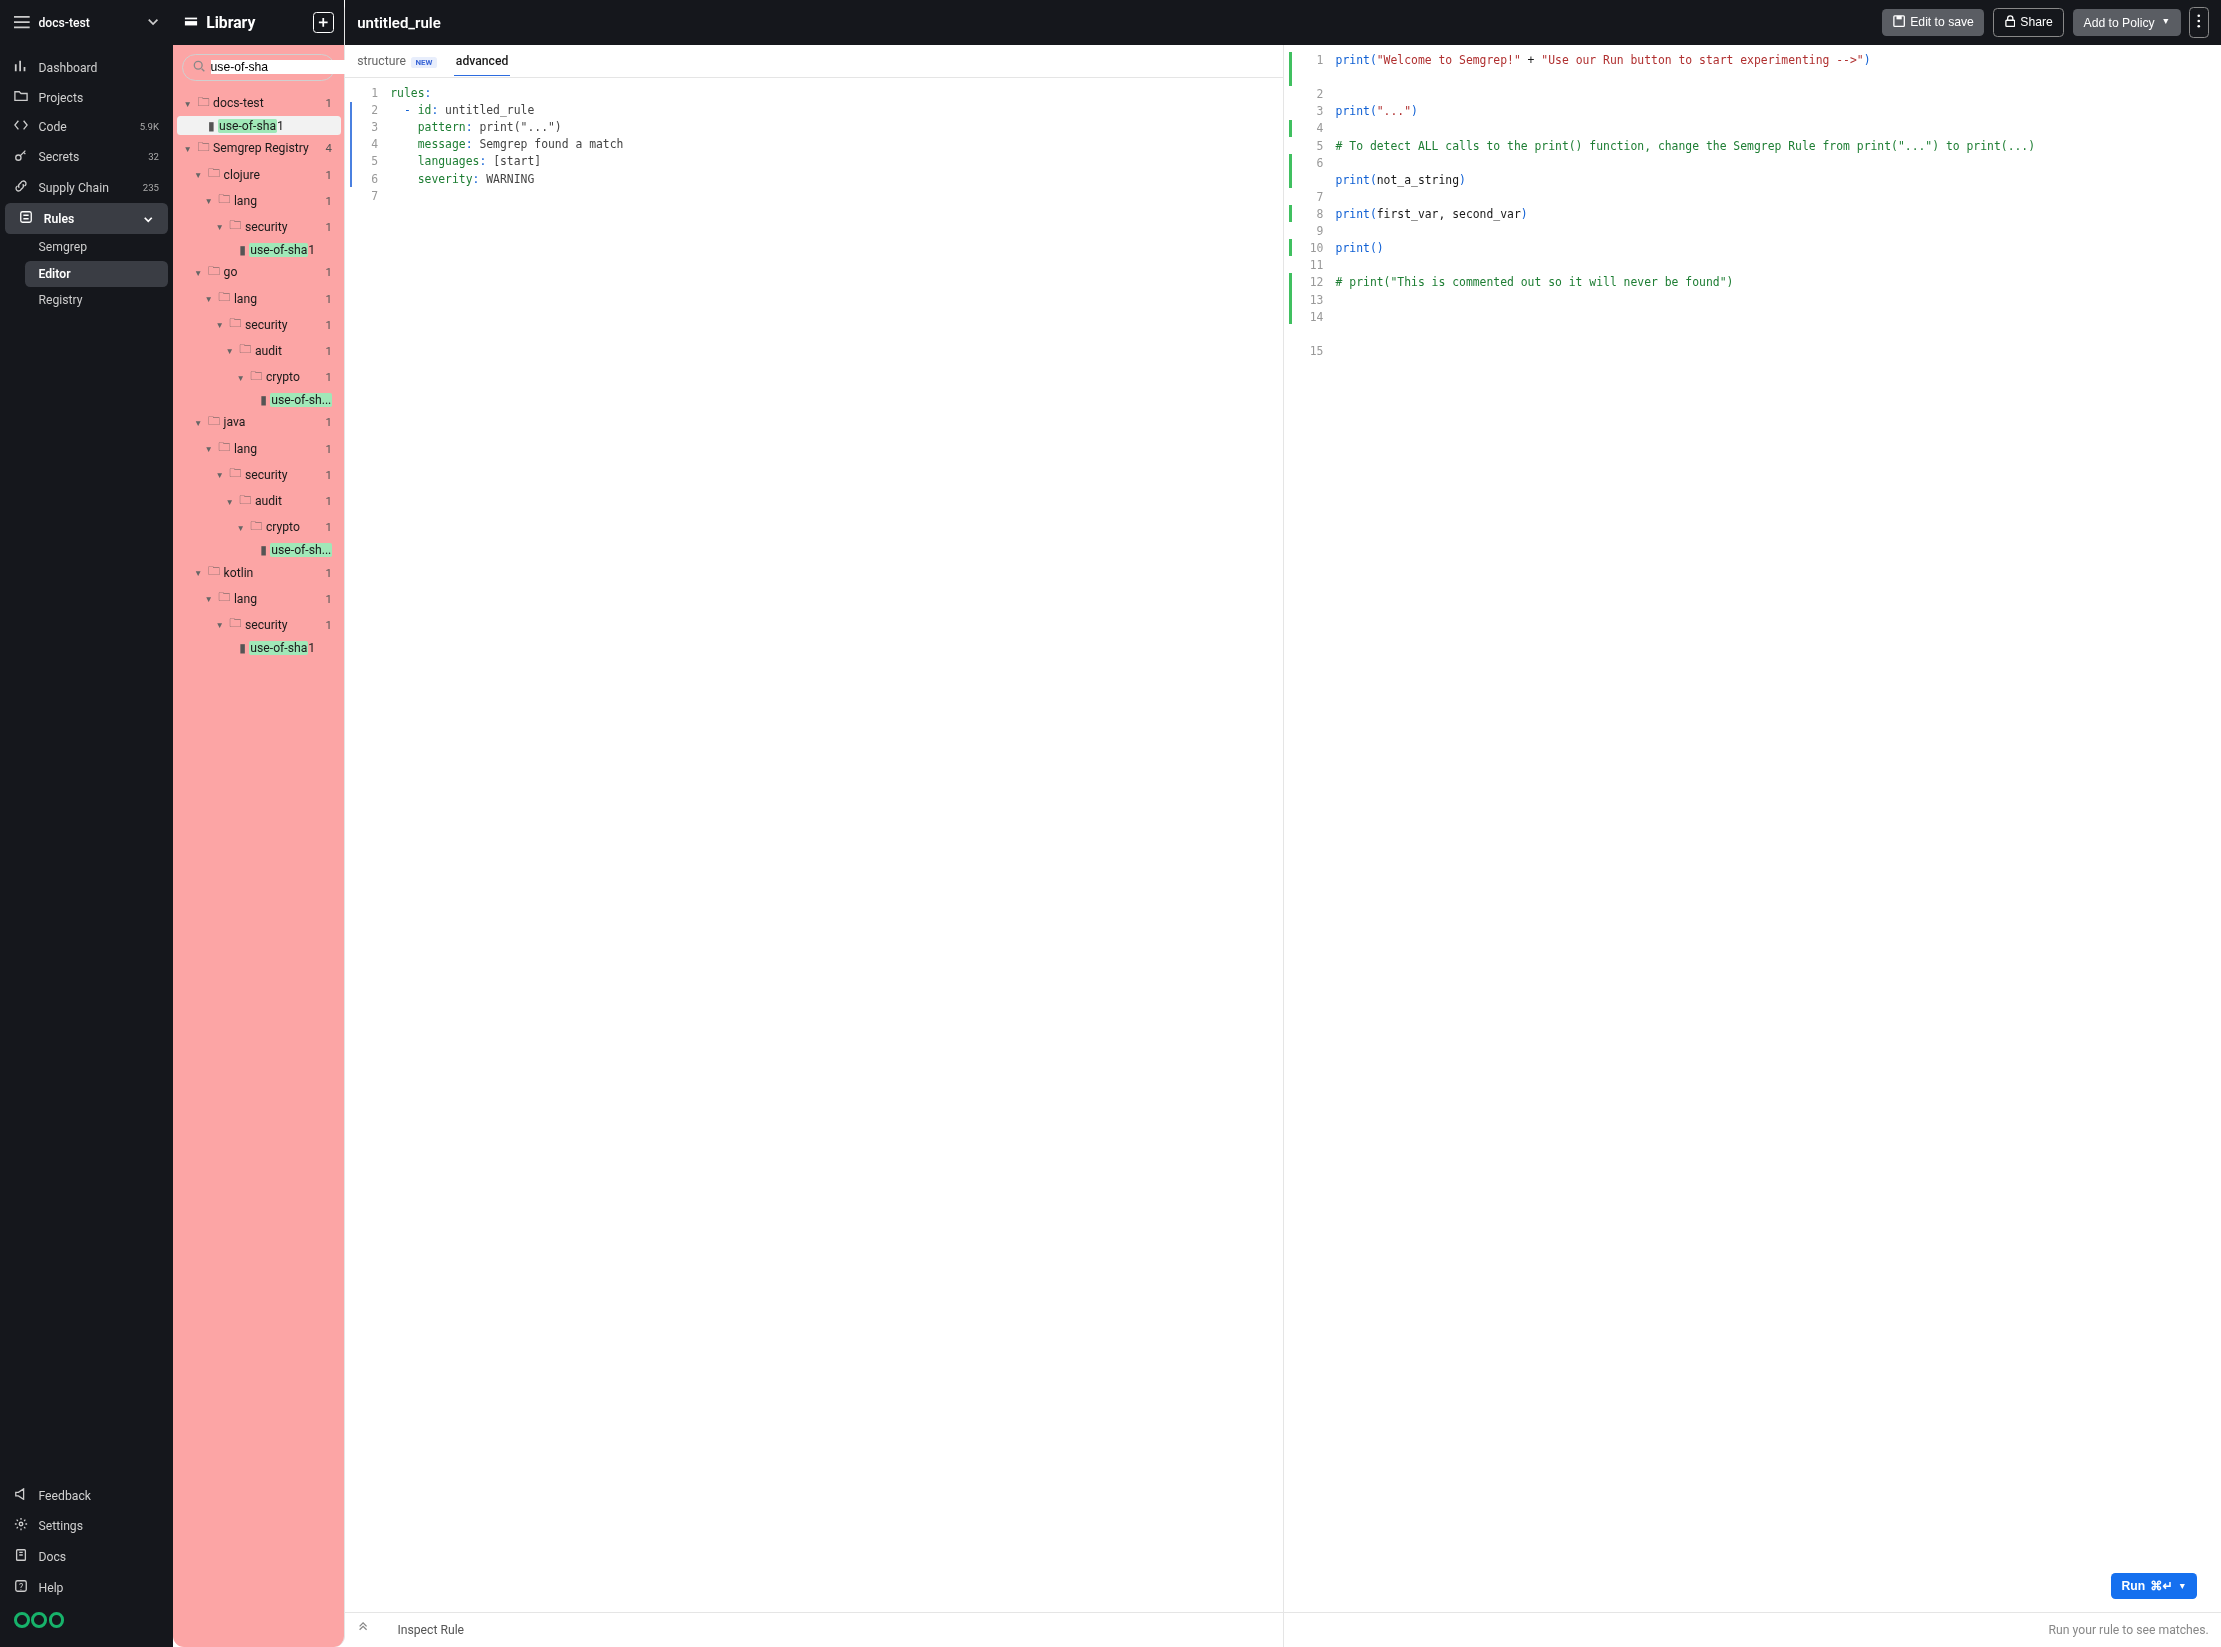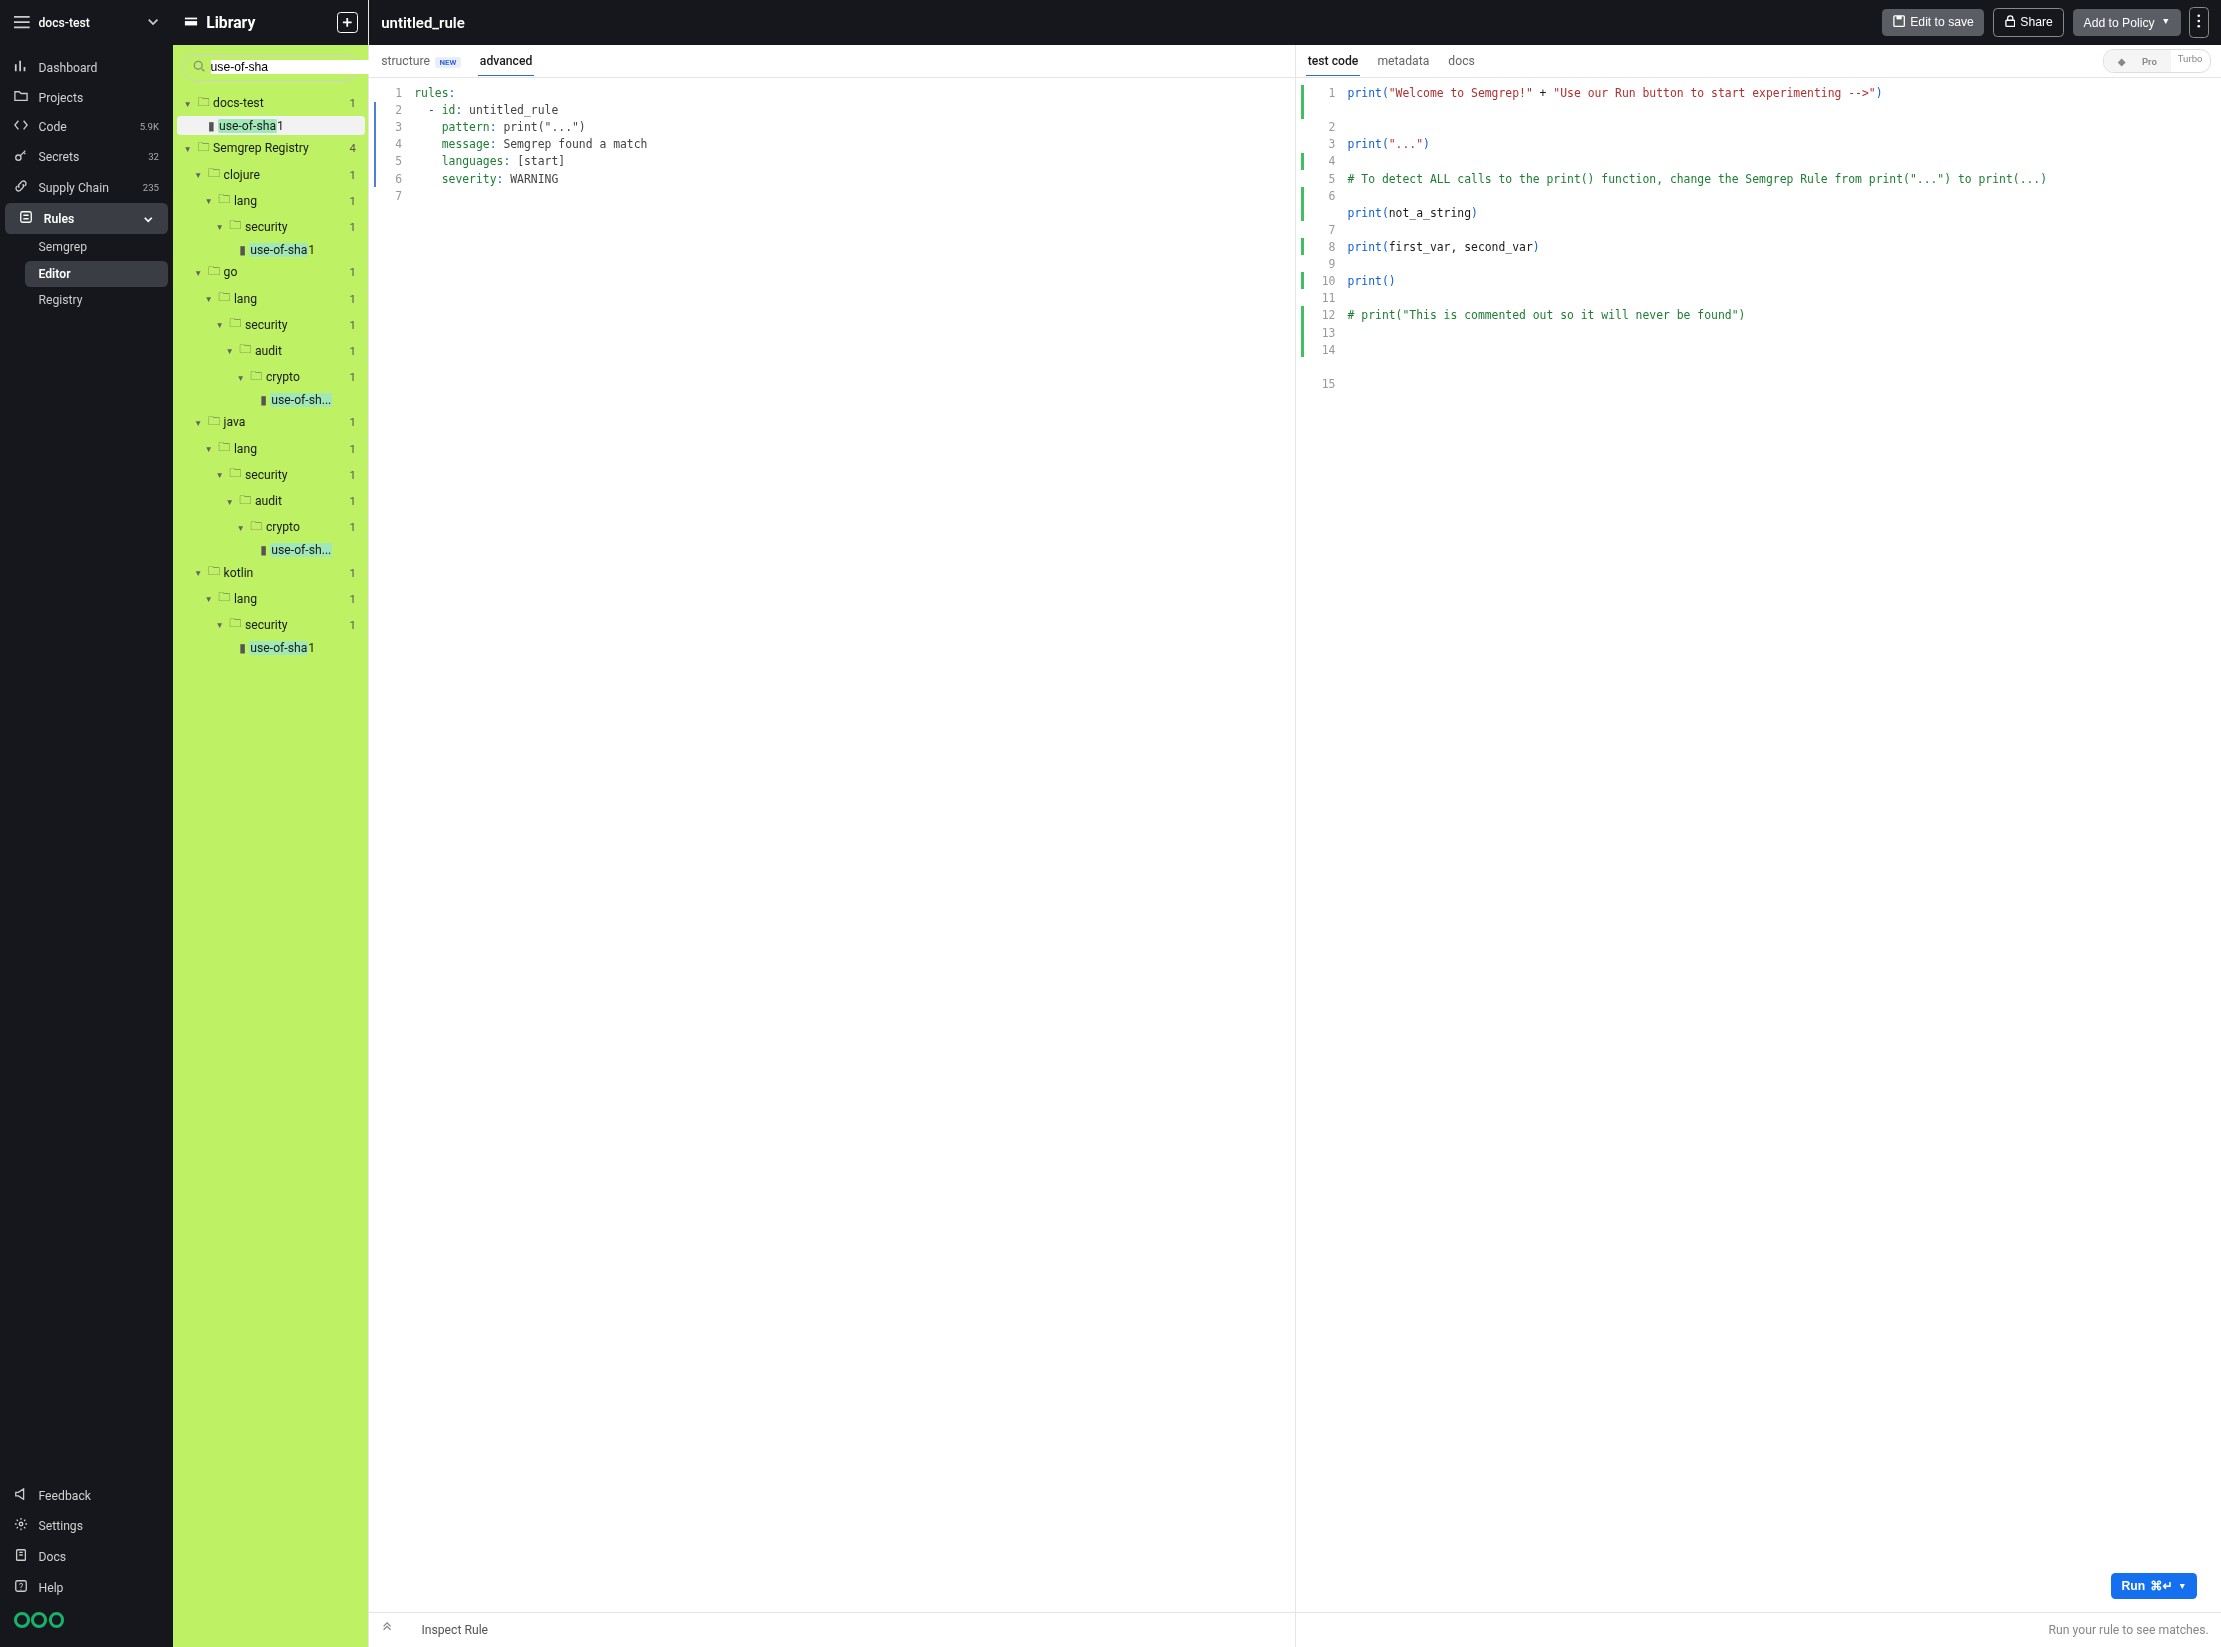--- a/index.html
+++ b/index.html
@@ -48,22 +48,22 @@
   background: #3a3d44; color: #fff; border-radius: 5.2px; margin-right: 5.2px; font-weight: 600;
 }
 .sidebar-bottom { padding-bottom: 10.5px; }
 .logo { padding: 8.7px 14px; }
 .logo-dots { display: flex; gap: 1.7px; }
 .logo-dots span {
   width: 15.7px; height: 15.7px; border: 3.5px solid #17b26a; border-radius: 50%;
 }
 
 .library-panel {
-  width: 196px; background: #bef264; border-right: 0.9px solid #e5e5e5;
-  display: flex; flex-direction: column; flex-shrink: 0;
+  width: 172px; background: #fca5a5; border-right: 0.9px solid #e5e5e5;
+  display: flex; flex-direction: column; flex-shrink: 0; border-radius: 11px;
 }
 .lib-header {
   height: 45px; background: #15171c; color: #fff;
   display: flex; align-items: center; padding: 0 10.5px; gap: 8.7px;
 }
 .lib-title { font-size: 15.7px; font-weight: 700; flex: 1; }
 .plus-btn {
   width: 21px; height: 21px; border: 1.3px solid #fff; border-radius: 3.5px;
   display: flex; align-items: center; justify-content: center;
   background: #15171c; color: #fff; cursor: pointer;
@@ -507,32 +507,20 @@
       </div>
       <div class="inspect-bar">
         <span><svg width="12.2" height="12.2" viewBox="0 0 14 14">
               <path d="M3 9l4-4 4 4M3 5l4-4 4 4" stroke="#888" stroke-width="1.5" fill="none"></path>
             </svg></span>
         <span>Inspect Rule</span>
       </div>
     </div>
 
     <div class="pane">
-      <div class="tabs">
-        <div class="tab active">test code</div>
-        <div class="tab">metadata</div>
-        <div class="tab">docs</div>
-        <div class="toggle-segment">
-          <span class="on">
-              <span>◆</span>
-              <span>Pro</span>
-            </span>
-          <span>Turbo</span>
-        </div>
-      </div>
       <div class="editor" style="position:relative">
         <div class="left-marker">
           <div class="mline lm-green"></div>
             <div class="mline lm-green"></div>
             <div class="mline"></div>
             <div class="mline"></div>
             <div class="mline lm-green"></div>
             <div class="mline"></div>
             <div class="mline lm-green"></div>
             <div class="mline lm-green"></div>

